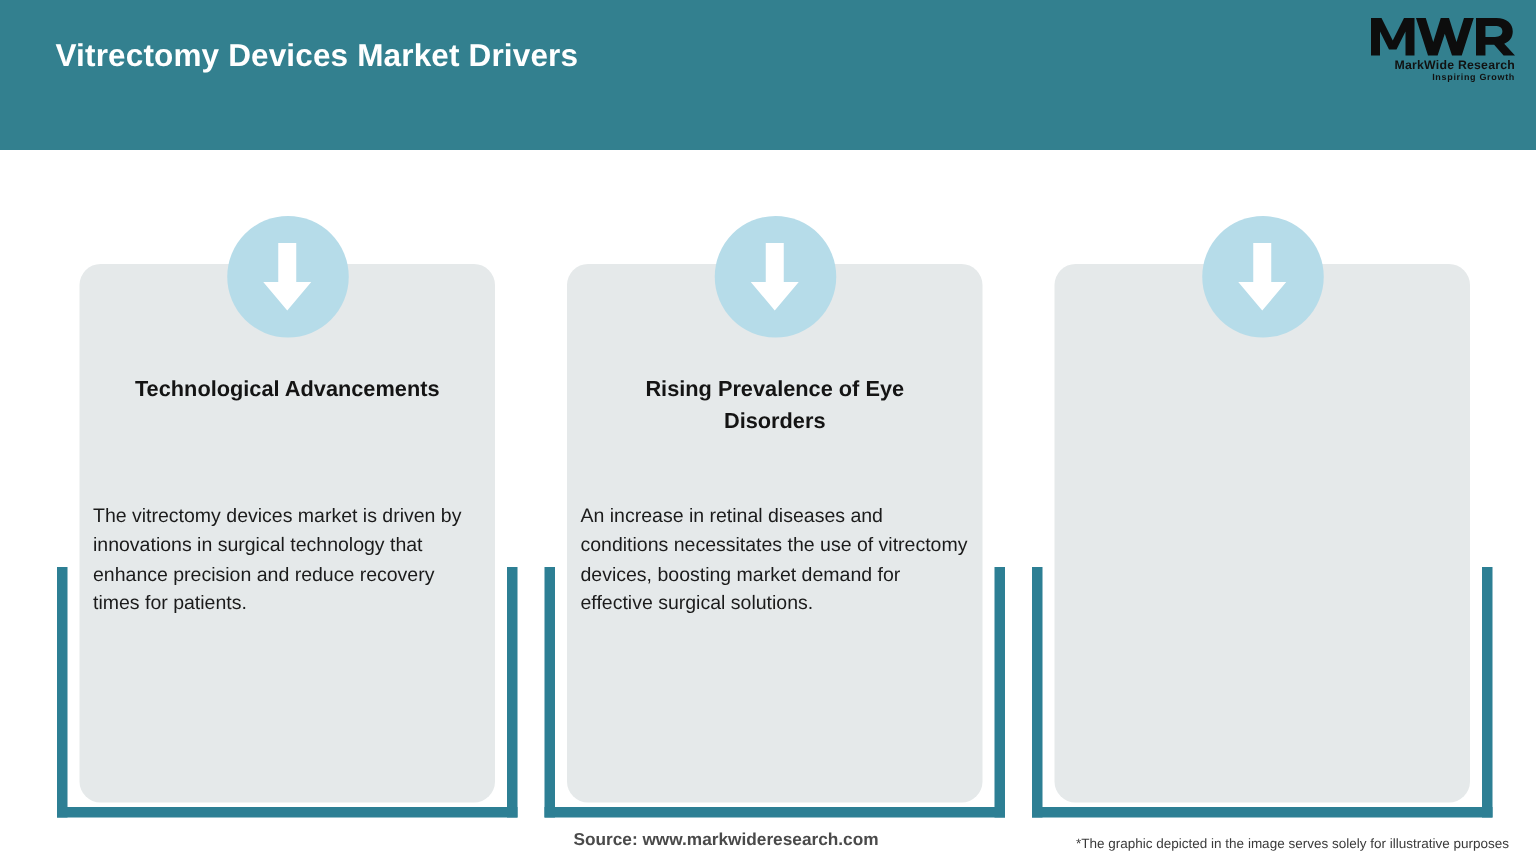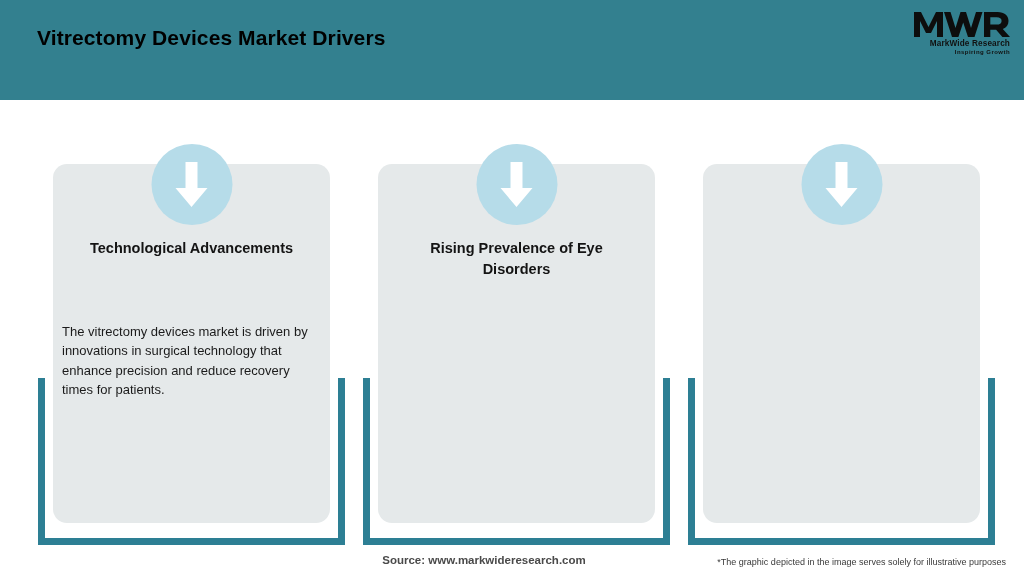--- a/index.html
+++ b/index.html
@@ -12,21 +12,21 @@
     -webkit-font-smoothing:antialiased;
   }
 
   
   .header {
     position:absolute; left:0; top:0; width:1024px; height:100px;
     background:#33808f;
   }
   .header-title {
     position:absolute; left:37px; top:26px;
-    font-size:21px; font-weight:bold; color:#000000;
+    font-size:21px; font-weight:bold; color:#ffffff;
     letter-spacing:.1px; white-space:nowrap;
   }
 
   
   .logo {
     position:absolute; right:14px; top:10px;
     width:116px; height:50px;
     display:flex; flex-direction:column; align-items:flex-end; justify-content:flex-start;
   }
   .logo-mark { width:96px; height:28px; display:block; }
@@ -54,21 +54,21 @@
   }
   .frame-left  { left:0; }
   .frame-right { right:0; }
   .frame-bottom {
     position:absolute; left:0; top:538px; width:307px; height:7px;
     background:#2d7f94;
   }
 
   
   .panel {
-    position:absolute; left:15px; top:164px;
+    position:absolute; left:15px; top:176px;
     width:277px; height:359px;
     background:#e5e9ea;
     border-radius:14px;
   }
 
   
   .badge {
     position:absolute; top:144px; left:50%;
     transform:translateX(-50%);
     width:81px; height:81px;
@@ -142,20 +142,21 @@
       </svg>
     </div>
   </div>
 
   <div class="card-group c1">
     <div class="frame-left"></div>
     <div class="frame-right"></div>
     <div class="frame-bottom"></div>
     <div class="panel">
       <div class="card-heading">Rising Prevalence of Eye Disorders</div>
+      <div class="card-body">An increase in retinal diseases and conditions necessitates the use of vitrectomy devices, boosting market demand for effective surgical solutions.</div>
     </div>
     <div class="badge">
       <svg class="arrow-icon" viewBox="0 0 34 46">
         <polygon fill="#ffffff" points="11,0 23,0 23,26 33,26 17,45 1,26 11,26"></polygon>
       </svg>
     </div>
   </div>
 
   <div class="card-group c2">
     <div class="frame-left"></div>

